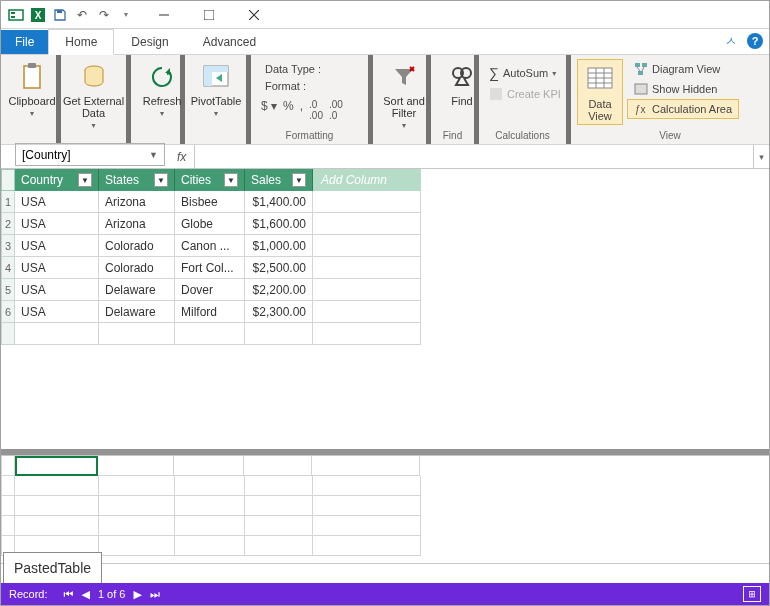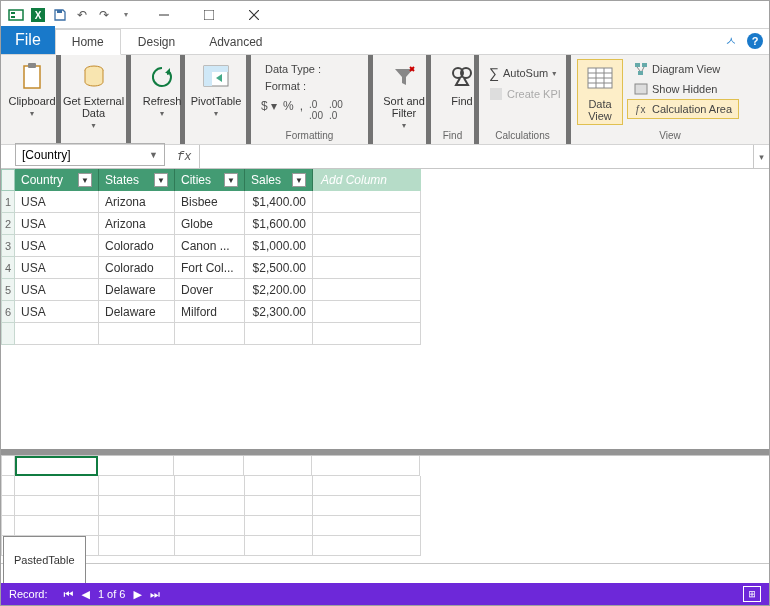--- a/index.html
+++ b/index.html
@@ -8,21 +8,21 @@
 
 .title-bar { height: 28px; display: flex; align-items: center; background: #fff; border-bottom: 1px solid #d4d4d4; }
 .title-bar .left-icons { display: flex; align-items: center; gap: 4px; padding: 0 6px; }
 .title-bar .title-text { flex: 1; font-size: 12px; color: #444; padding-left: 8px; }
 .title-bar .win-controls { display: flex; }
 .win-btn { width: 45px; height: 28px; display: flex; align-items: center; justify-content: center; font-size: 13px; color: #333; }
 .qat-icon { width: 18px; height: 18px; display: flex; align-items: center; justify-content: center; font-size: 12px; color: #107c41; }
 
 
 .tabs { height: 26px; display: flex; align-items: flex-end; background: #fff; border-bottom: 1px solid #d4d4d4; position: relative; }
-.file-tab { background: #1979ca; color: #fff; padding: 5px 14px; font-size: 16px; }
+.file-tab { background: #1979ca; color: #fff; padding: 5px 14px; font-size: 12px; }
 .tab { padding: 5px 16px; font-size: 12px; color: #444; border: 1px solid transparent; border-bottom: none; }
 .tab.active { background: #fff; border-color: #d4d4d4; border-bottom: 1px solid #fff; margin-bottom: -1px; }
 .ribbon-right { position: absolute; right: 6px; top: 4px; display: flex; gap: 10px; }
 .help-icon { width: 16px; height: 16px; background: #1979ca; color: #fff; border-radius: 50%; display: flex; align-items: center; justify-content: center; font-size: 11px; font-weight: bold; }
 
 
 .ribbon { height: 90px; background: #f3f2f1; border-bottom: 1px solid #d4d4d4; display: flex; }
 .rgroup { border-right: 5px solid #737373; display: flex; flex-direction: column; padding: 4px 6px 2px; }
 .rgroup-body { flex: 1; display: flex; align-items: flex-start; }
 .rgroup-label { font-size: 10px; color: #666; text-align: center; padding: 1px 0; }
@@ -33,21 +33,21 @@
 .fmt-col { display: flex; flex-direction: column; gap: 1px; padding: 2px 4px; }
 .fmt-symbols { display: flex; gap: 6px; font-size: 12px; color: #555; padding-top: 4px; }
 .view-col { display: flex; flex-direction: column; gap: 0; }
 .view-btn { display: flex; align-items: center; gap: 4px; font-size: 11px; color: #444; padding: 2px 6px; border: 1px solid transparent; }
 .view-btn.selected { background: #fdeec8; border: 1px solid #e0c050; }
 .vicon { width: 14px; height: 14px; display: inline-block; }
 
 
 .fbar { height: 24px; border-bottom: 1px solid #c7c7c7; display: flex; align-items: flex-end; }
 .name-box { width: 150px; height: 100%; border: 1px solid #b0b0b0; margin: 2px 4px 2px 14px; display: flex; align-items: center; padding: 0 6px; font-size: 12px; justify-content: space-between; }
-.fx { padding: 0 8px; font-style: italic; font-size: 12px; color: #555; border-right: 1px solid #c7c7c7; height: 100%; display: flex; align-items: center; font-family: Liberation Mono, monospace; }
+.fx { padding: 0 8px; font-style: italic; font-size: 12px; color: #555; border-right: 1px solid #c7c7c7; height: 100%; display: flex; align-items: center; }
 .finput { flex: 1; height: 100%; border: none; font-size: 12px; padding: 0 4px; }
 .fexpand { width: 16px; border-left: 1px solid #c7c7c7; height: 100%; display: flex; align-items: center; justify-content: center; font-size: 9px; color: #666; }
 .grid-top { flex: 1; overflow: hidden; display: flex; flex-direction: column; }
 .headers { display: flex; height: 22px; }
 .corner { width: 14px; background: #eef5f2; border: 1px solid #9fcab8; }
 .colh { background: #439b73; color: #fff; font-size: 12px; display: flex; align-items: center; justify-content: space-between; padding: 0 6px; border-right: 1px solid #2f7a56; }
 .colh .dd { width: 14px; height: 14px; background: #fff; color: #333; display: flex; align-items: center; justify-content: center; font-size: 8px; border: 1px solid #999; }
 .addcol { background: #b6dcc8; color: #fff; font-style: italic; font-size: 12px; display: flex; align-items: center; padding: 0 8px; }
 .rows { flex: 1; overflow: hidden; }
 .row { display: flex; height: 22px; }
@@ -60,21 +60,21 @@
 .splitter { height: 6px; background: #949494; }
 .grid-bottom { height: 108px; display: flex; flex-direction: column; border-top: 1px solid #c7c7c7; }
 .brow { display: flex; height: 20px; }
 .bcell { border-right: 1px solid #d4d4d4; border-bottom: 1px solid #d4d4d4; }
 .bcell.sel { border: 2px solid #107c41; width: 83px; }
 .bcell.w1 { width: 84px; } .bcell.w2 { width: 76px; } .bcell.w3 { width: 70px; } .bcell.w4 { width: 68px; } .bcell.wadd { width: 108px; }
 .bheadcol { width: 14px; border: 1px solid #d4d4d4; border-top: none; background: #fff; }
 
 
 .sheet-tabs { height: 20px; border-top: 1px solid #c7c7c7; display: flex; align-items: flex-end; background: #fff; }
-.stab { border: 1px solid #8a8a8a; border-bottom: none; padding: 17px 10px; font-size: 11px; color: #333; background: #fff; margin-left: 2px; }
+.stab { border: 1px solid #8a8a8a; border-bottom: none; padding: 7px 10px; font-size: 14px; color: #333; background: #fff; margin-left: 2px; }
 
 
 .status { height: 22px; background: #6d28d9; color: #fff; display: flex; align-items: center; font-size: 11px; padding: 0 8px; gap: 16px; }
 .status .nav { display: flex; gap: 8px; align-items: center; }
 .status .spacer { flex: 1; }
 .status .sicon { width: 18px; height: 16px; border: 1px solid #fff; display: flex; align-items: center; justify-content: center; font-size: 9px; }
 .grid-area { position: relative; flex: 1; display: flex; flex-direction: column; }
 
 svg { display: block; }
 </style>

